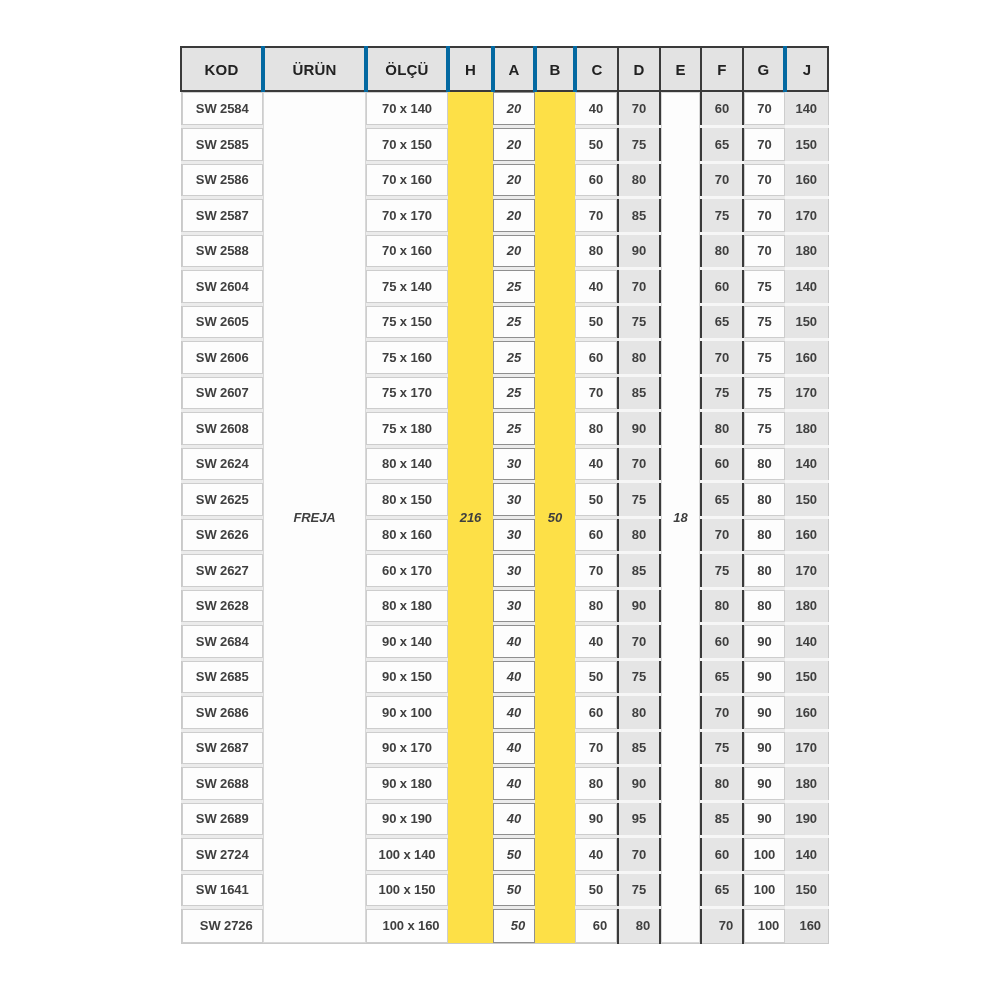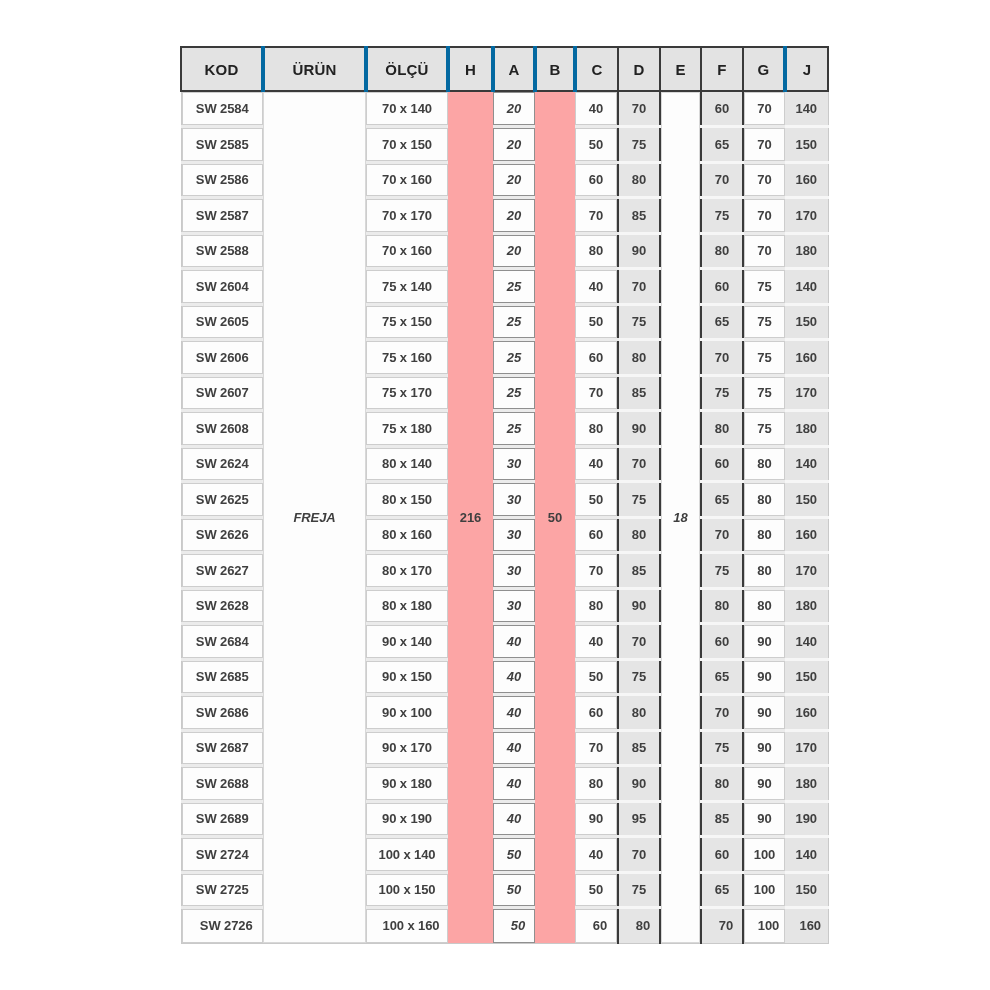--- a/index.html
+++ b/index.html
@@ -67,21 +67,21 @@
   td.c-gray {
     background: var(--stripe-gray);
     border-bottom: 3px solid #f6f6f6;
   }
   
   td.c-merged-white {
     background: var(--cell-white);
     box-shadow: inset 0 0 0 1px #d8d8d8;
     font-style: italic;
   }
-  td.c-merged-gray { background: #fca5a5; }
+  td.c-merged-gray { background: #fde047; font-style: italic; }
   
   td.hl { border-left: 2px solid var(--heavy-line); }
   table.spec tbody tr:last-child td { border-bottom: 1px solid var(--thin-border); padding-left: 8px; }
 </style>
 </head>
 <body>
 
 <div class="page">
   <div class="table-wrap">
     <table class="spec">
@@ -245,21 +245,21 @@
             <td class="c-white">80 x 160</td>
             <td class="c-white c-a">30</td>
             <td class="c-white">60</td>
             <td class="c-gray hl">80</td>
             <td class="c-gray hl">70</td>
             <td class="c-white hl">80</td>
             <td class="c-gray">160</td>
           </tr>
           <tr>
             <td class="c-white">SW 2627</td>
-            <td class="c-white">80 x 170</td>
+            <td class="c-white">60 x 170</td>
             <td class="c-white c-a">30</td>
             <td class="c-white">70</td>
             <td class="c-gray hl">85</td>
             <td class="c-gray hl">75</td>
             <td class="c-white hl">80</td>
             <td class="c-gray">170</td>
           </tr>
           <tr>
             <td class="c-white">SW 2628</td>
             <td class="c-white">80 x 180</td>
@@ -334,21 +334,21 @@
             <td class="c-white">SW 2724</td>
             <td class="c-white">100 x 140</td>
             <td class="c-white c-a">50</td>
             <td class="c-white">40</td>
             <td class="c-gray hl">70</td>
             <td class="c-gray hl">60</td>
             <td class="c-white hl">100</td>
             <td class="c-gray">140</td>
           </tr>
           <tr>
-            <td class="c-white">SW 2725</td>
+            <td class="c-white">SW 1641</td>
             <td class="c-white">100 x 150</td>
             <td class="c-white c-a">50</td>
             <td class="c-white">50</td>
             <td class="c-gray hl">75</td>
             <td class="c-gray hl">65</td>
             <td class="c-white hl">100</td>
             <td class="c-gray">150</td>
           </tr>
           <tr>
             <td class="c-white">SW 2726</td>

